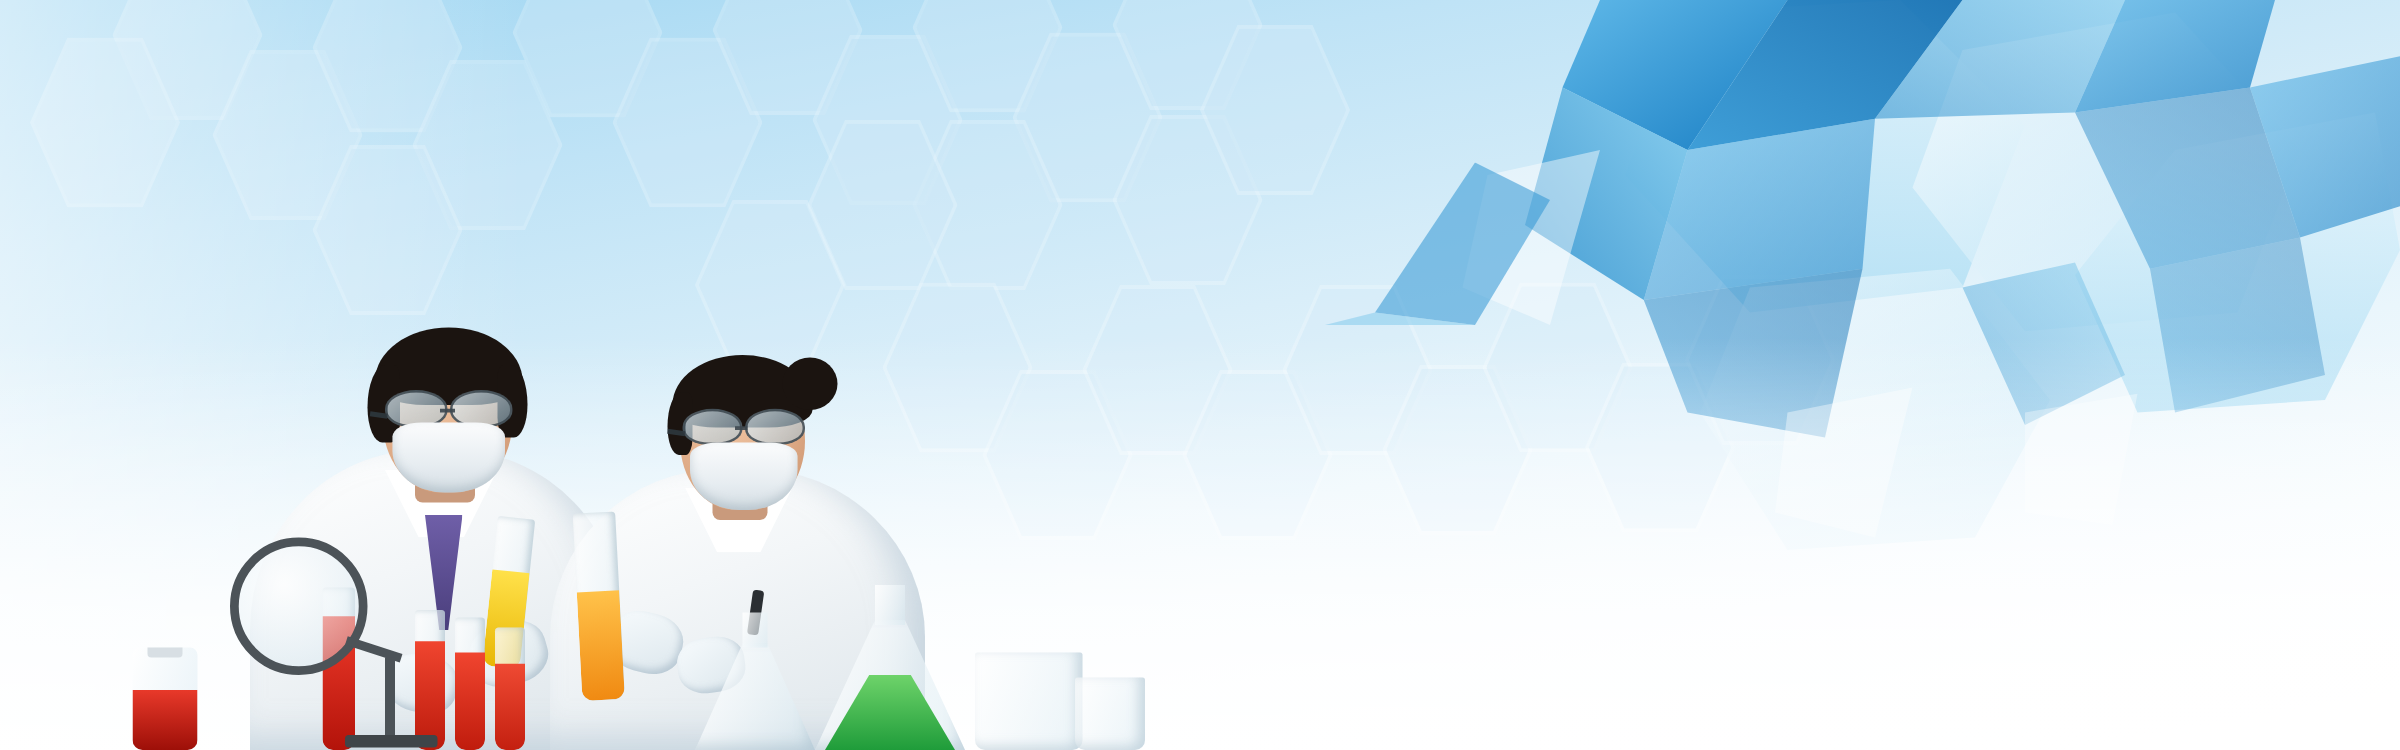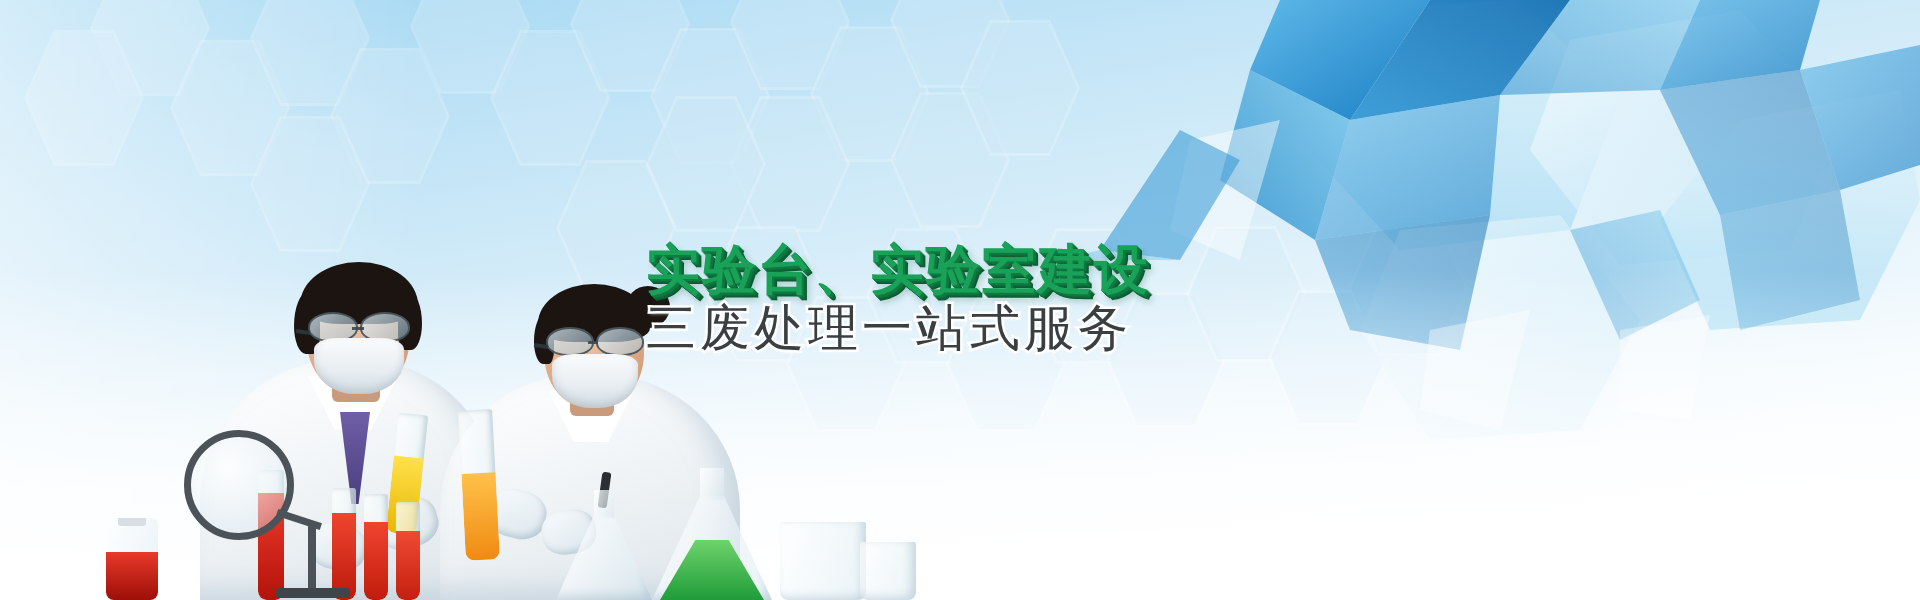--- a/index.html
+++ b/index.html
@@ -371,18 +371,16 @@
     <div style="position:absolute;left:172px;bottom:0;width:150px;height:170px;">
       <div class="magnifier-ring" style="left:12px;top:0;width:96px;height:96px;"></div>
       <div class="magnifier-stem" style="left:104px;top:86px;width:46px;height:7px;transform:rotate(18deg);"></div>
       <div class="magnifier-stem" style="left:136px;top:96px;width:8px;height:66px;"></div>
       <div class="stand-base" style="left:104px;top:158px;width:74px;height:10px;"></div>
     </div>
   </div>
 
   <div class="text-block">
 
-    <div class="title-sub1">实验台、实验室建设</div>
-
-    <div class="title-sub2">三废处理一站式服务</div>
+
   </div>
 
 </div>
 
 </body></html>

